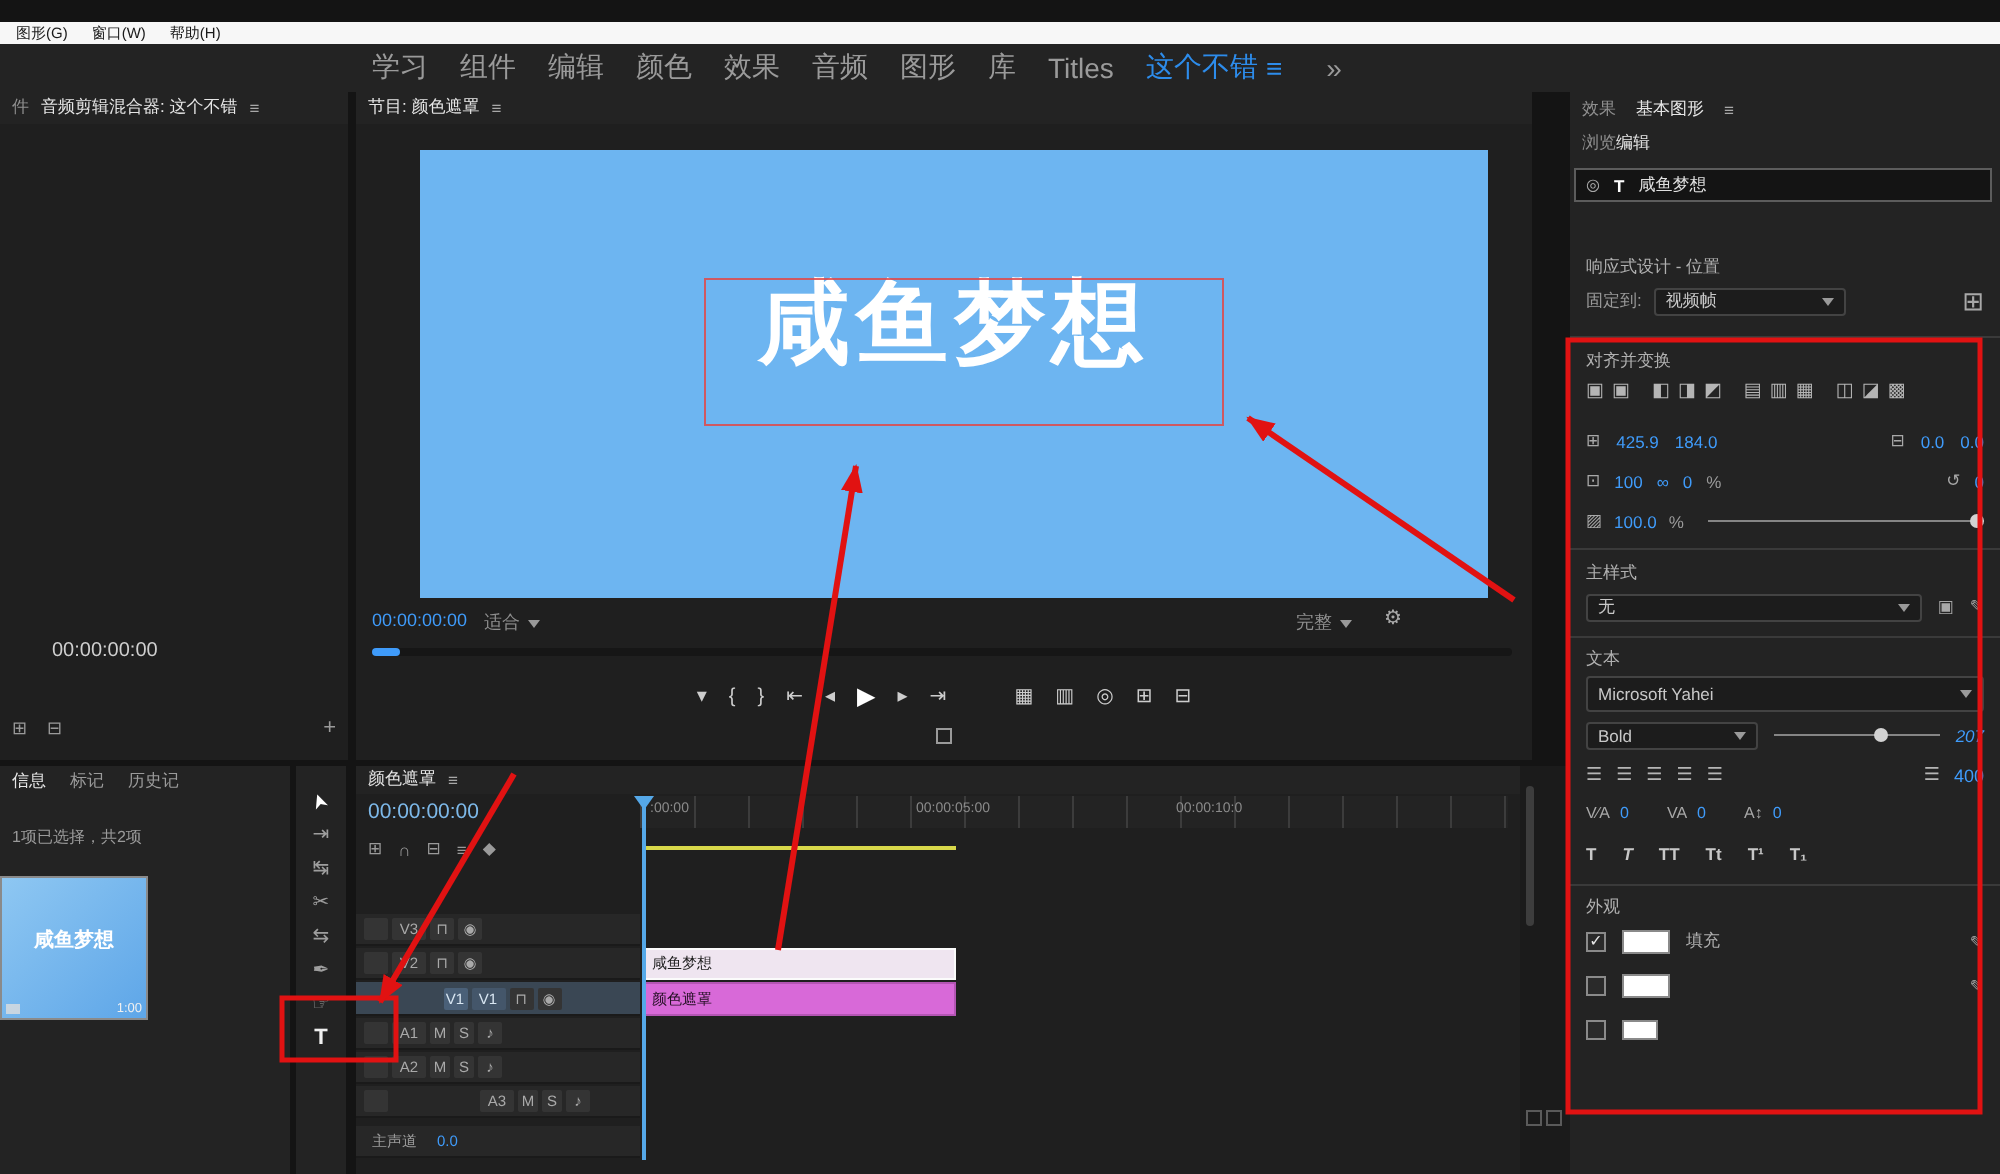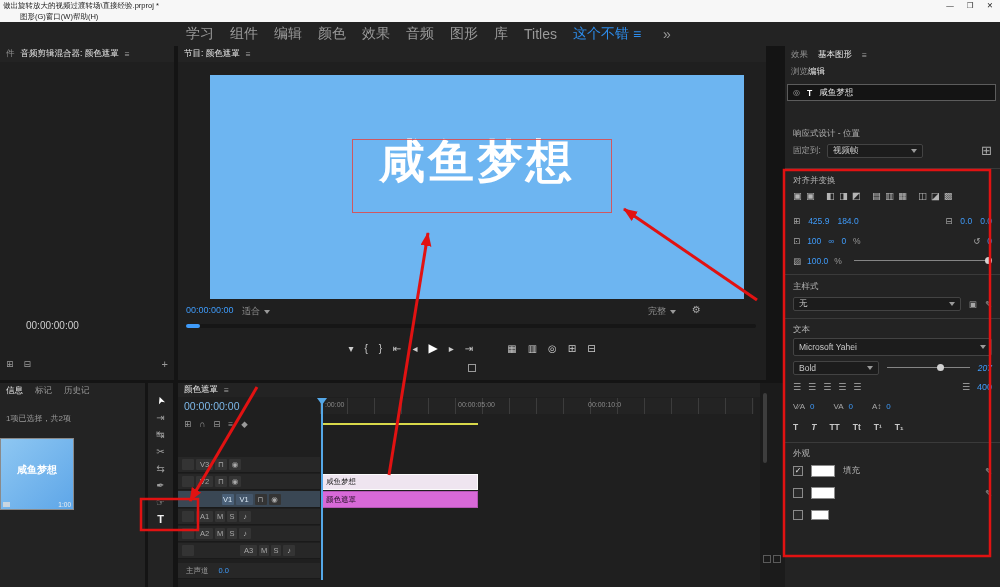--- a/index.html
+++ b/index.html
@@ -25,30 +25,22 @@
 .cell{display:inline-flex;align-items:center;justify-content:center;background:#343434;color:#a9a9a9;height:11px;border-radius:1px}
 .tool{position:absolute;left:0;width:25px;text-align:center;color:#9e9e9e;font-size:10px;cursor:default}
 .ruler{background:#232323;background-image:repeating-linear-gradient(90deg,#3c3c3c 0 1px,transparent 1px 27px)}
 svg.anno{position:absolute;left:0;top:0;pointer-events:none;z-index:50}
 </style>
 </head>
 <body>
 
 <div id="app">
 
-  <div class="abs row" style="left:0;top:0;width:1000px;height:11px;background:#f7f7f7;color:#1a1a1a;font-size:7.5px;">
-    <span style="padding-left:3px;white-space:nowrap;">做出旋转放大的视频过渡转场\直接经验.prproj *</span>
-    <div class="row" style="margin-left:auto;height:100%;">
-      <span style="width:20px;text-align:center;">—</span>
-      <span style="width:20px;text-align:center;">❐</span>
-      <span style="width:20px;text-align:center;">✕</span>
-    </div>
-  </div>
-
-  <div class="abs row" style="left:0;top:11px;width:1000px;height:11px;background:#f7f7f7;color:#1a1a1a;font-size:7.5px;padding-left:20px;">
+
+  <div class="abs row" style="left:0;top:11px;width:1000px;height:11px;background:#f7f7f7;color:#1a1a1a;font-size:7.5px;gap:12px;padding-left:8px;">
     <span>图形(G)</span>
     <span>窗口(W)</span>
     <span>帮助(H)</span>
   </div>
 
   <div class="abs row panel" style="left:0;top:22px;width:1000px;height:24px;gap:16px;padding-left:186px;font-size:14px;color:#9a9a9a;">
     <span>学习</span>
     <span>组件</span>
     <span>编辑</span>
     <span>颜色</span>
@@ -60,21 +52,21 @@
     <span class="row" style="gap:4px;color:#2d8ceb;">
       <span>这个不错</span>
       <span>≡</span>
     </span>
     <span style="margin-left:6px;">»</span>
   </div>
 
   <div class="abs panel" style="left:0;top:46px;width:174px;height:334px;">
     <div class="phead">
       <span class="tab-off">件</span>
-      <span class="tab-on" style="white-space:nowrap;">音频剪辑混合器: 颜色遮罩</span>
+      <span class="tab-on" style="white-space:nowrap;">音频剪辑混合器: 这个不错</span>
       <span class="icn">≡</span>
     </div>
     <div class="abs" style="left:0;top:16px;right:0;bottom:0;background:#1f1f1f;"></div>
     <span class="abs" style="left:26px;top:274px;font-size:10px;color:#cfcfcf;">00:00:00:00</span>
     <div class="abs row" style="left:6px;top:312px;right:6px;gap:10px;color:#9a9a9a;font-size:9px;">
       <span>⊞</span>
       <span>⊟</span>
       <span style="margin-left:auto;font-size:11px;">+</span>
     </div>
   </div>

